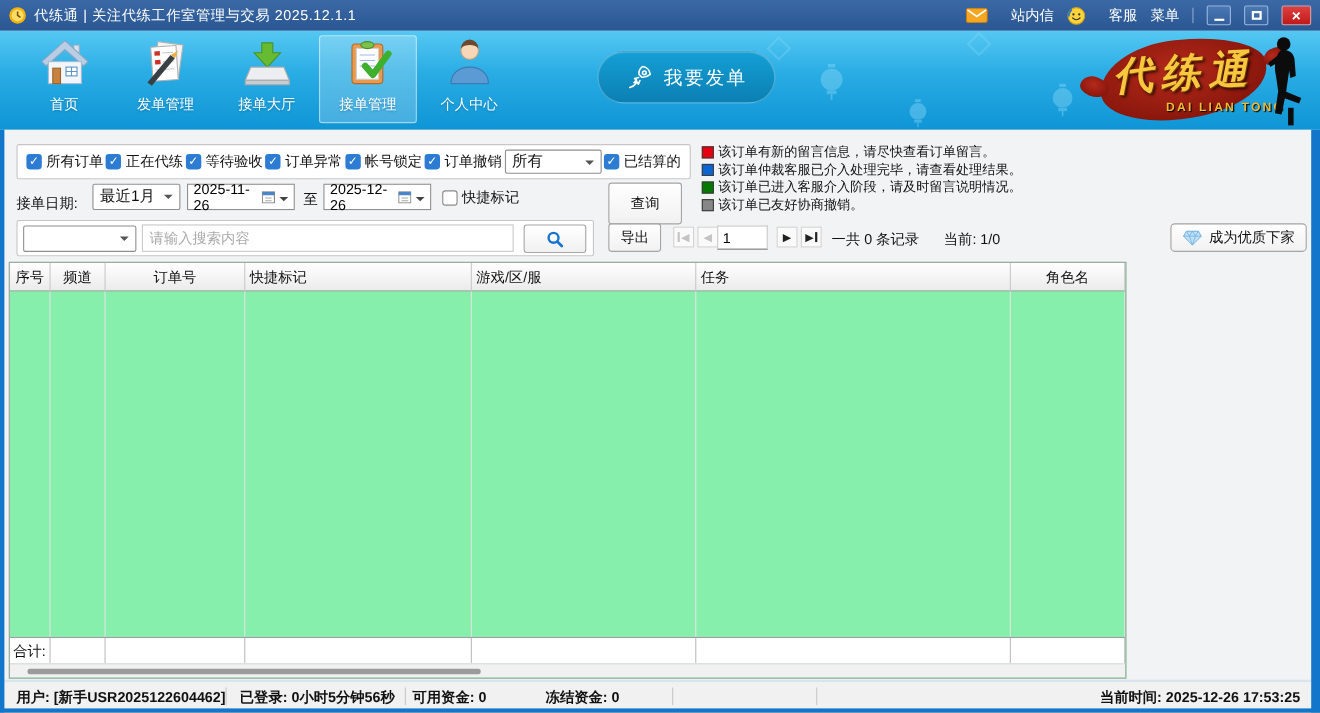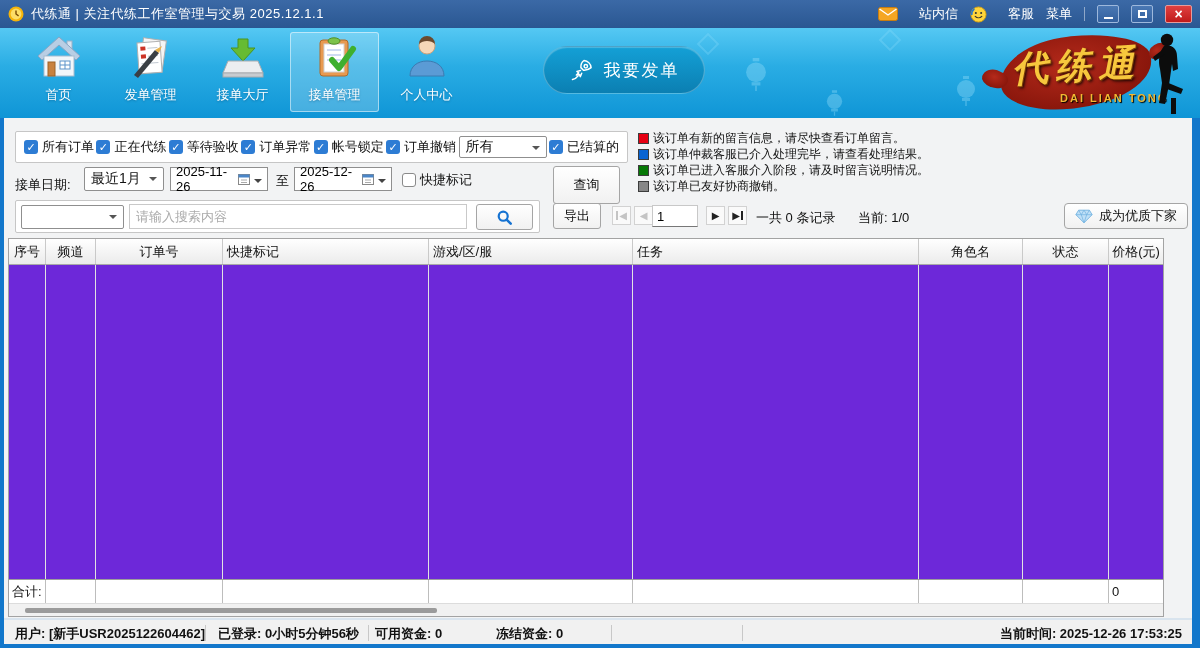--- a/index.html
+++ b/index.html
@@ -87,22 +87,22 @@
   .pg{position:absolute;top:206px;width:19px;height:19px;border:1px solid #d2d2d2;background:#fafafa;
     display:flex;align-items:center;justify-content:center;font-size:10px;cursor:pointer;gap:1px;}
   .pg.dis{color:#c4c4c4;}
   .pg.en{color:#222;}
   .pg .bar{width:2px;height:9px;background:currentColor;display:inline-block;}
   .pg-in{position:absolute;left:652px;top:205px;width:46px;height:22px;border:1px solid #c8c8c8;
     border-bottom:1px solid #777;padding:0 4px;font-size:13px;}
   .stat{position:absolute;font-size:13px;color:#111;white-space:nowrap;}
 
   
-  .grid{position:absolute;left:8px;top:238px;width:1156px;height:379px;border:1px solid #a3a3a3;
-    background:#6d28d9;display:flex;flex-direction:column;overflow:hidden;}
+  .grid{position:absolute;left:8px;top:238px;width:1016px;height:379px;border:1px solid #a3a3a3;
+    background:#86efac;display:flex;flex-direction:column;overflow:hidden;}
   .g-head{height:26px;display:flex;border-bottom:1px solid #a8a8a8;background:linear-gradient(#ffffff,#ebebeb);flex:0 0 26px;}
   .hcell{height:100%;border-right:1px solid #c9c9c9;font-size:13px;color:#111;display:flex;
     align-items:center;padding:0 4px;flex:0 0 auto;overflow:hidden;white-space:nowrap;}
   .g-body{flex:1 1 auto;display:flex;}
   .bcell{height:100%;border-right:1px solid #e2e2e2;flex:0 0 auto;}
   .g-total{flex:0 0 24px;display:flex;border-top:1px solid #9d9d9d;background:#fff;}
   .tcell{height:100%;border-right:1px solid #bdbdbd;font-size:13px;color:#111;display:flex;
     align-items:center;padding:0 3px;flex:0 0 auto;overflow:hidden;white-space:nowrap;}
   .g-scroll{flex:0 0 13px;background:#f1f1f1;border-top:1px solid #dcdcdc;position:relative;}
   .g-thumb{position:absolute;left:16px;top:4px;width:412px;height:5px;background:#9b9b9b;border-radius:2px;cursor:pointer;}

